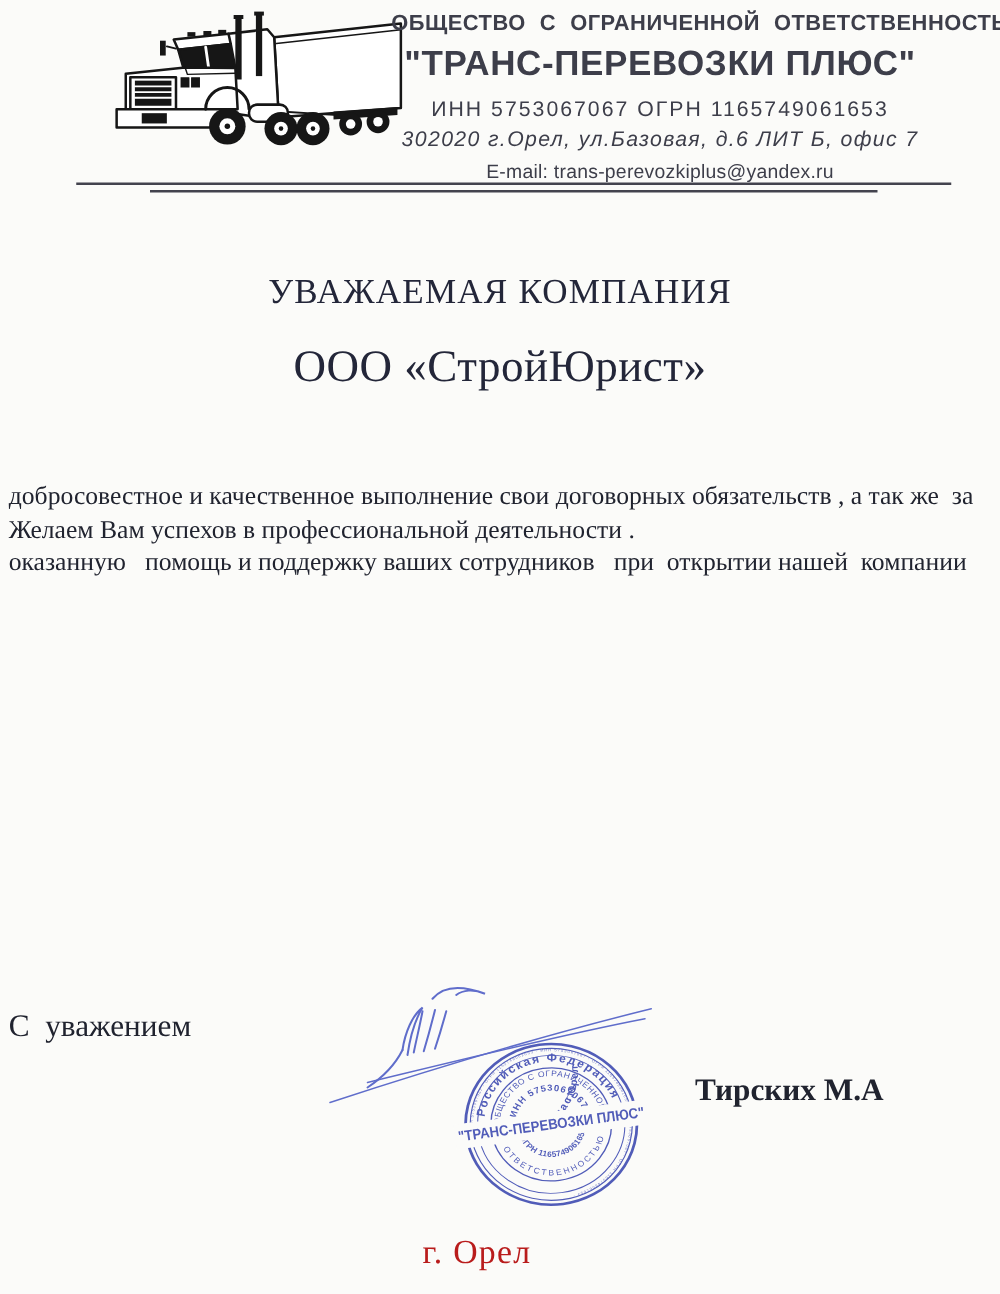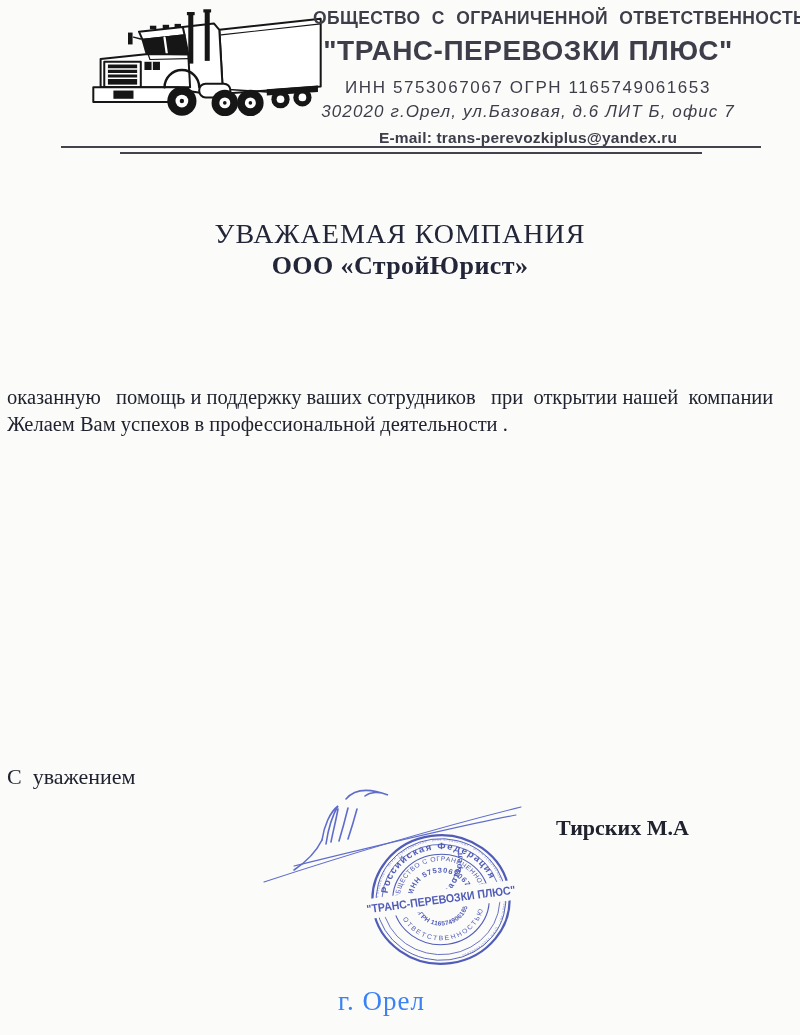--- a/index.html
+++ b/index.html
@@ -11,47 +11,47 @@
   
   .truck{position:absolute; left:86px; top:4px; width:242px; height:132px;}
   .letterhead{
     position:absolute; left:313px; top:8px; width:430px;
     text-align:center; color:#3d3e4a;
   }
   .h-org{font-size:17.5px; font-weight:600; letter-spacing:.4px; word-spacing:6px; white-space:nowrap;}
   .h-name{font-size:28px; font-weight:600; letter-spacing:.5px; margin-top:6px; white-space:nowrap;}
   .h-ids{font-size:17px; font-weight:400; letter-spacing:1.6px; margin-top:11px; white-space:nowrap;}
   .h-addr{font-size:17px; font-weight:500; letter-spacing:1.1px; margin-top:4px; white-space:nowrap;font-style:italic;}
-  .h-email{font-size:15.5px; font-weight:700; letter-spacing:.2px; margin-top:7px; white-space:nowrap;}
+  .h-email{font-size:15.5px; font-weight:400; letter-spacing:.2px; margin-top:7px; white-space:nowrap;}
   .rule{position:absolute; background:#43434e; height:2px;}
   .rule-a{left:61px; width:700px; top:146px;}
   .rule-b{left:120px; width:582px; top:152px;}
   
   .title{
     position:absolute; left:0; top:218px; width:800px; text-align:center;
     font-family:"Liberation Serif", serif; color:#232639;
   }
   .title-1{font-size:28px; letter-spacing:1px; white-space:pre;}
-  .title-2{font-size:26px; letter-spacing:.4px; margin-top:1px; white-space:pre;font-weight:bold;}
+  .title-2{font-size:36px; letter-spacing:.4px; margin-top:22px; white-space:pre;}
   .body-block{
     position:absolute; left:7px; top:384px; width:793px;
     font-family:"Liberation Serif", serif; font-size:20.5px; color:#20232f;
   }
   .body-line{white-space:pre; line-height:26.5px;}
   .signoff{
     position:absolute; font-family:"Liberation Serif", serif;
-    font-size:22px; color:#20232f; white-space:pre;
+    font-size:25px; color:#20232f; white-space:pre;margin-top:44px;
   }
   .regards{left:7px; top:764px;}
   .position{left:7px; top:815px;}
   .dname{left:556px; top:815px;font-weight:bold;}
   .city{
     position:absolute; left:338px; top:986px;
     font-family:"Liberation Serif", serif; font-size:27px;
-    letter-spacing:1px; color:#3b82f6; white-space:pre;
+    letter-spacing:1px; color:#b91c1c; white-space:pre;
   }
   
   .signature{position:absolute; left:258px; top:782px; width:270px; height:106px; z-index:3;}
   .stamp{position:absolute; left:353px; top:817px; width:176px; height:165px; z-index:2;}
   .stamp text{font-family:"Liberation Sans", sans-serif;}
 </style>
 </head>
 <body>
 
 <div class="page">
@@ -125,22 +125,23 @@
 
   <div class="rule rule-a"></div>
   <div class="rule rule-b"></div>
 
   <div class="title">
     <div class="title-1">УВАЖАЕМАЯ КОМПАНИЯ</div>
     <div class="title-2">ООО «СтройЮрист»</div>
   </div>
 
   <div class="body-block">
+    <div class="body-line">добросовестное и качественное выполнение свои договорных обязательств , а так же  за</div>
+    <div class="body-line">Желаем Вам успехов в профессиональной деятельности .</div>
     <div class="body-line">оказанную   помощь и поддержку ваших сотрудников   при  открытии нашей  компании</div>
-    <div class="body-line">Желаем Вам успехов в профессиональной деятельности .</div>
   </div>
 
   <div class="signoff regards">С  уважением</div>
   <div class="signoff dname">Тирских М.А</div>
 
   <svg class="signature" viewBox="0 0 270 106" aria-hidden="true">
     <g fill="none" stroke="#4f5ec6" stroke-width="1.6" stroke-linecap="round" opacity="0.9">
       <path d="M88 17 C 98 5, 114 7, 130 13 C 121 9, 112 10, 107 14"></path>
       <path d="M64 58 C 66 44, 72 30, 80 24 C 74 34, 70 48, 68 62"></path>
       <path d="M80 27 C 78 38, 75 50, 73 60"></path>

